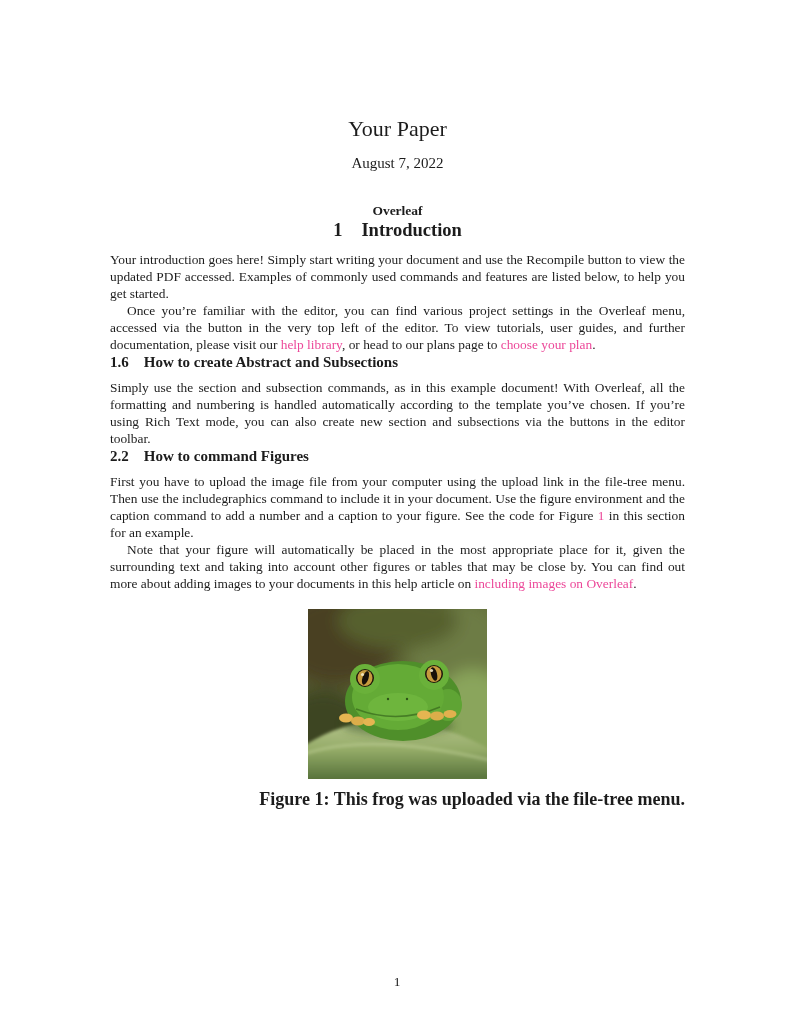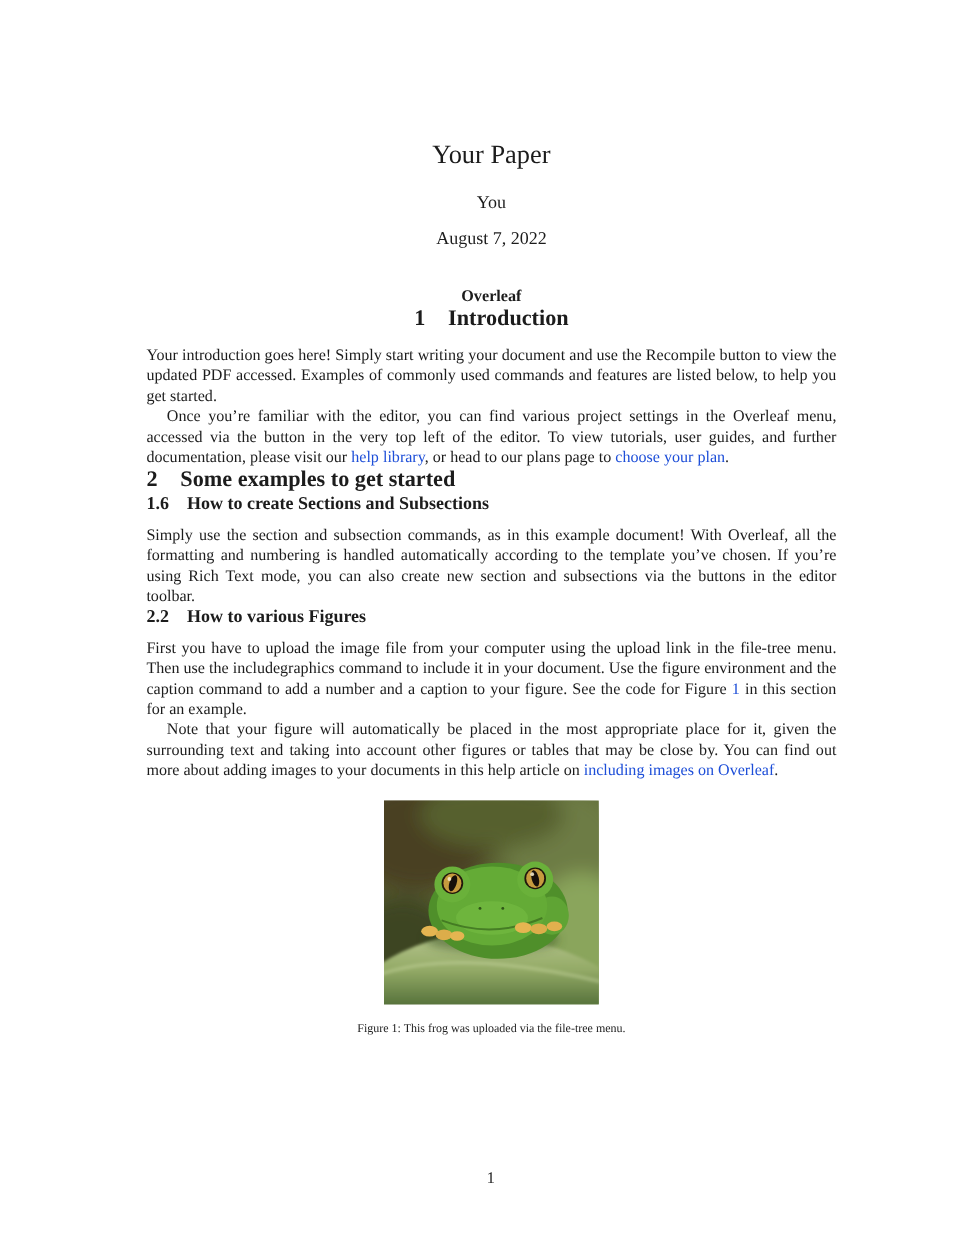--- a/index.html
+++ b/index.html
@@ -2,21 +2,21 @@
 <html><head>
 <meta charset="utf-8">
 <style>
   html,body{margin:0;padding:0;background:#ffffff;}
   body{
     width:794px;height:1028px;
     font-family:"Liberation Serif","DejaVu Serif",serif;
     color:#1c1c1c;
     -webkit-font-smoothing:antialiased;
   }
-  .page{position:relative;width:758px;height:1028px;overflow:hidden;background:#ffffff;margin-left:12px;}
+  .page{position:relative;width:758px;height:1028px;overflow:hidden;background:#ffffff;}
   .content{position:absolute;left:110px;top:0;width:575px;padding-top:116px;}
 
   .paper-title{font-size:22px;line-height:26px;text-align:center;margin:0;font-weight:normal;}
   .author{font-size:15px;line-height:18px;text-align:center;margin-top:18px;}
   .date{font-size:15px;line-height:18px;text-align:center;margin-top:12px;}
 
   .abstract-head{font-size:13.5px;line-height:16px;font-weight:bold;text-align:center;margin-top:31px;}
   .abstract-text{font-size:13px;line-height:16px;margin-top:4px;padding:0 40px;text-indent:17px;}
 
   h1.sec{font-size:18.5px;line-height:22px;font-weight:bold;margin:0;}
@@ -27,53 +27,51 @@
   .m-sec1{margin-top:18px;text-align:center;}
   .m-sec2{margin-top:16px;}
   .m-sub1{margin-top:13px;}
   .m-sub2{margin-top:15px;}
 
   p.body{font-size:13.4px;line-height:17px;text-align:justify;margin:0;text-indent:17px;}
   p.body.first{text-indent:0;}
   p.body.after-h1{margin-top:10px;}
   p.body.after-h2{margin-top:8px;}
 
-  a.doclink{color:#1d4ed8;text-decoration:none;cursor:pointer;}
+  a.doclink{color:#ec4899;text-decoration:none;cursor:pointer;}
 
   .figure-block{margin-top:17px;text-align:center;}
   .figure-img{display:inline-block;width:179px;height:170px;vertical-align:top;}
-  .figure-caption{font-size:10px;line-height:17px;text-align:center;margin-top:12px;}
+  .figure-caption{font-size:18px;line-height:17px;text-align:right;margin-top:12px;font-weight:bold;}
 
   .page-number{position:absolute;top:974px;left:0;width:794px;text-align:center;font-size:13.5px;}
 </style>
 </head>
 <body>
 
 <div class="page">
   <div class="content">
 
     <div class="paper-title">Your Paper</div>
-    <div class="author">You</div>
     <div class="date">August 7, 2022</div>
 
     <div class="abstract-head">Overleaf</div>
 
     <h1 class="sec m-sec1"><span class="num">1</span><span>Introduction</span></h1>
 
     <p class="body first after-h1">Your introduction goes here! Simply start writing your document and use the Recompile button to view the updated PDF accessed. Examples of commonly used commands and features are listed below, to help you get started.</p>
 
     <p class="body"><span>Once you’re familiar with the editor, you can find various project settings in the Overleaf menu, accessed via the button in the very top left of the editor. To view tutorials, user guides, and further documentation, please visit our </span><a class="doclink">help library</a><span>, or head to our plans page to </span><a class="doclink">choose your plan</a><span>.</span></p>
 
-    <h1 class="sec m-sec2"><span class="num">2</span><span>Some examples to get started</span></h1>
 
-    <h2 class="sec m-sub1"><span class="num">1.6</span><span>How to create Sections and Subsections</span></h2>
+    <h2 class="sec m-sub1"><span class="num">1.6</span><span>How to create Abstract and Subsections</span></h2>
 
     <p class="body first after-h2">Simply use the section and subsection commands, as in this example document! With Overleaf, all the formatting and numbering is handled automatically according to the template you’ve chosen. If you’re using Rich Text mode, you can also create new section and subsections via the buttons in the editor toolbar.</p>
 
-    <h2 class="sec m-sub2"><span class="num">2.2</span><span>How to various Figures</span></h2>
+    <h2 class="sec m-sub2"><span class="num">2.2</span><span>How to command Figures</span></h2>
 
     <p class="body first after-h2"><span>First you have to upload the image file from your computer using the upload link in the file-tree menu. Then use the includegraphics command to include it in your document. Use the figure environment and the caption command to add a number and a caption to your figure. See the code for Figure </span><a class="doclink">1</a><span> in this section for an example.</span></p>
 
     <p class="body"><span>Note that your figure will automatically be placed in the most appropriate place for it, given the surrounding text and taking into account other figures or tables that may be close by. You can find out more about adding images to your documents in this help article on </span><a class="doclink">including images on Overleaf</a><span>.</span></p>
 
     <div class="figure-block">
       <div class="figure-img">
         <svg width="179" height="170" viewBox="0 0 179 170" xmlns="http://www.w3.org/2000/svg">
           <defs>
             <linearGradient id="bgG" x1="0" y1="0" x2="1" y2="1">

